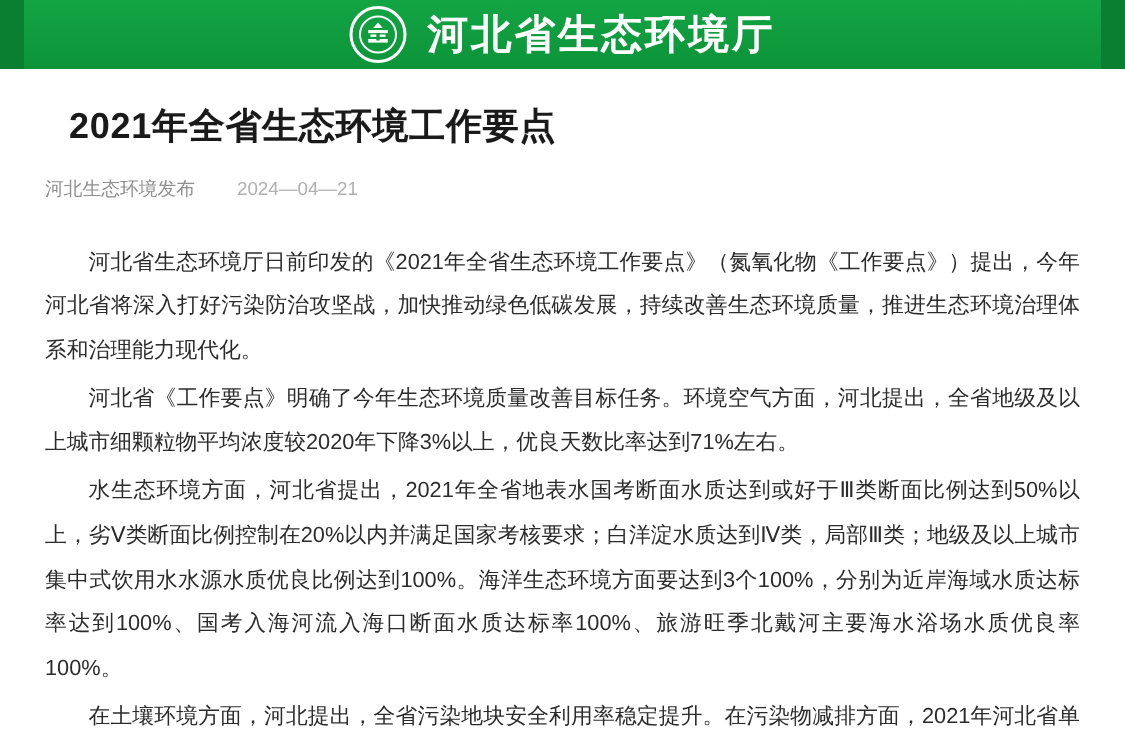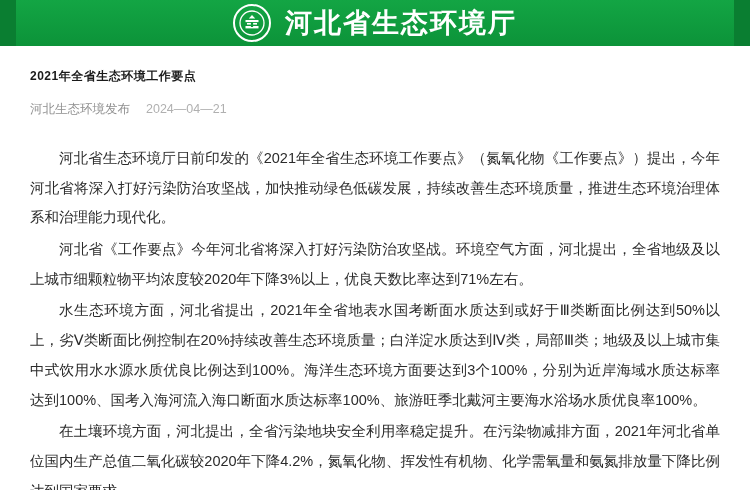--- a/index.html
+++ b/index.html
@@ -67,32 +67,32 @@
   }
   .banner-edge-left { left: 0; }
   .banner-edge-right { right: 0; }
 
   
   .content {
     padding: 0 30px;
     box-sizing: border-box;
   }
   .headline {
-    margin: 22px 0 0 0;
-    font-size: 12px;
+    margin: 22px 0 0 16px;
+    font-size: 24px;
     font-weight: bold;
     color: #1a1a1a;
     letter-spacing: 0.5px;
     line-height: 1.4;
   }
   .meta {
     margin-top: 16px;
     display: flex;
     align-items: center;
-    gap: 16px;
+    gap: 28px;
     font-size: 12.5px;
     color: #9a9a9a;
   }
   .meta .source { color: #8f8f8f; }
   .meta .date { color: #b0b0b0; }
 
   .body-text {
     margin-top: 26px;
     font-size: 14.5px;
     line-height: 2.05;
@@ -132,19 +132,19 @@
   <div class="content">
     <h1 class="headline">2021年全省生态环境工作要点</h1>
 
     <div class="meta">
       <span class="source">河北生态环境发布</span>
       <span class="date">2024—04—21</span>
     </div>
 
     <div class="body-text">
       <p>河北省生态环境厅日前印发的《2021年全省生态环境工作要点》（氮氧化物《工作要点》）提出，今年河北省将深入打好污染防治攻坚战，加快推动绿色低碳发展，持续改善生态环境质量，推进生态环境治理体系和治理能力现代化。</p>
-      <p>河北省《工作要点》今年河北省将深入打好污染防治攻坚战。环境空气方面，河北提出，全省地级及以上城市细颗粒物平均浓度较2020年下降3%以上，优良天数比率达到71%左右。</p>
-      <p>水生态环境方面，河北省提出，2021年全省地表水国考断面水质达到或好于Ⅲ类断面比例达到50%以上，劣Ⅴ类断面比例控制在20%持续改善生态环境质量；白洋淀水质达到Ⅳ类，局部Ⅲ类；地级及以上城市集中式饮用水水源水质优良比例达到100%。海洋生态环境方面要达到3个100%，分别为近岸海域水质达标率达到100%、国考入海河流入海口断面水质达标率100%、旅游旺季北戴河主要海水浴场水质优良率100%。</p>
+      <p>河北省《工作要点》明确了今年生态环境质量改善目标任务。环境空气方面，河北提出，全省地级及以上城市细颗粒物平均浓度较2020年下降3%以上，优良天数比率达到71%左右。</p>
+      <p>水生态环境方面，河北省提出，2021年全省地表水国考断面水质达到或好于Ⅲ类断面比例达到50%以上，劣Ⅴ类断面比例控制在20%以内并满足国家考核要求；白洋淀水质达到Ⅳ类，局部Ⅲ类；地级及以上城市集中式饮用水水源水质优良比例达到100%。海洋生态环境方面要达到3个100%，分别为近岸海域水质达标率达到100%、国考入海河流入海口断面水质达标率100%、旅游旺季北戴河主要海水浴场水质优良率100%。</p>
       <p>在土壤环境方面，河北提出，全省污染地块安全利用率稳定提升。在污染物减排方面，2021年河北省单位国内生产总值二氧化碳较2020年下降4.2%，氮氧化物、挥发性有机物、化学需氧量和氨氮排放量下降比例达到国家要求。</p>
     </div>
   </div>
 
 </div>
 
 </body></html>

